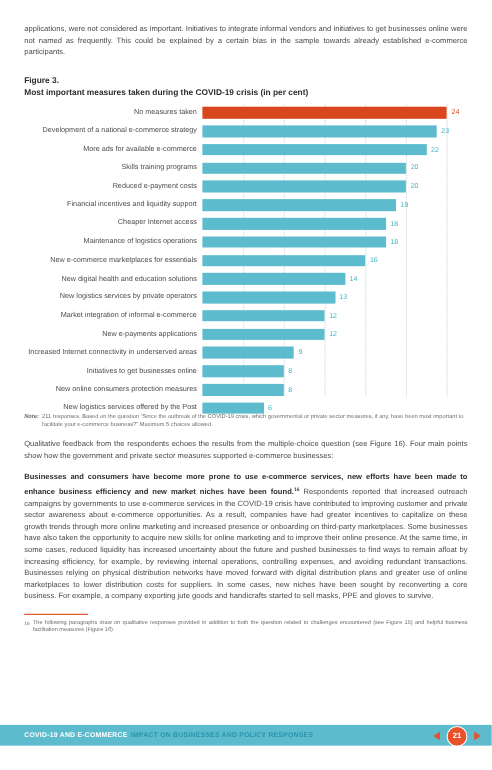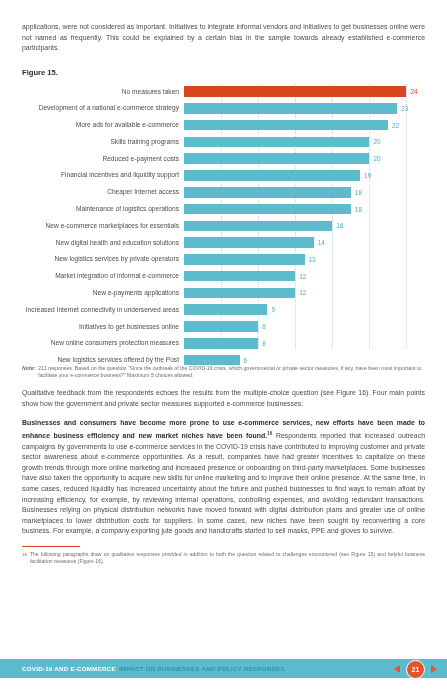--- a/index.html
+++ b/index.html
@@ -215,21 +215,22 @@
 </style>
 </head>
 <body>
 
 <div class="page">
   <div class="content">
 
     <p class="body-text">applications, were not considered as important. Initiatives to integrate informal vendors and initiatives to get businesses online were not named as frequently. This could be explained by a certain bias in the sample towards already established e-commerce participants.</p>
 
     <div class="fig-head">
-      <div class="fig-label">Figure 15.</div>
+      <div class="fig-label">Figure 3.</div>
+      <div class="fig-title">Most important measures taken during the COVID-19 crisis (in per cent)</div>
     </div>
 
     <div class="chart">
       <div class="grid" id="gridholder">
           <div class="gridline" style="left: 199.077px;"></div>
           <div class="gridline" style="left: 236.154px;"></div>
           <div class="gridline" style="left: 273.231px;"></div>
           <div class="gridline" style="left: 310.308px;"></div>
           <div class="gridline" style="left: 347.385px;"></div>
           <div class="gridline" style="left: 384.462px;"></div>

